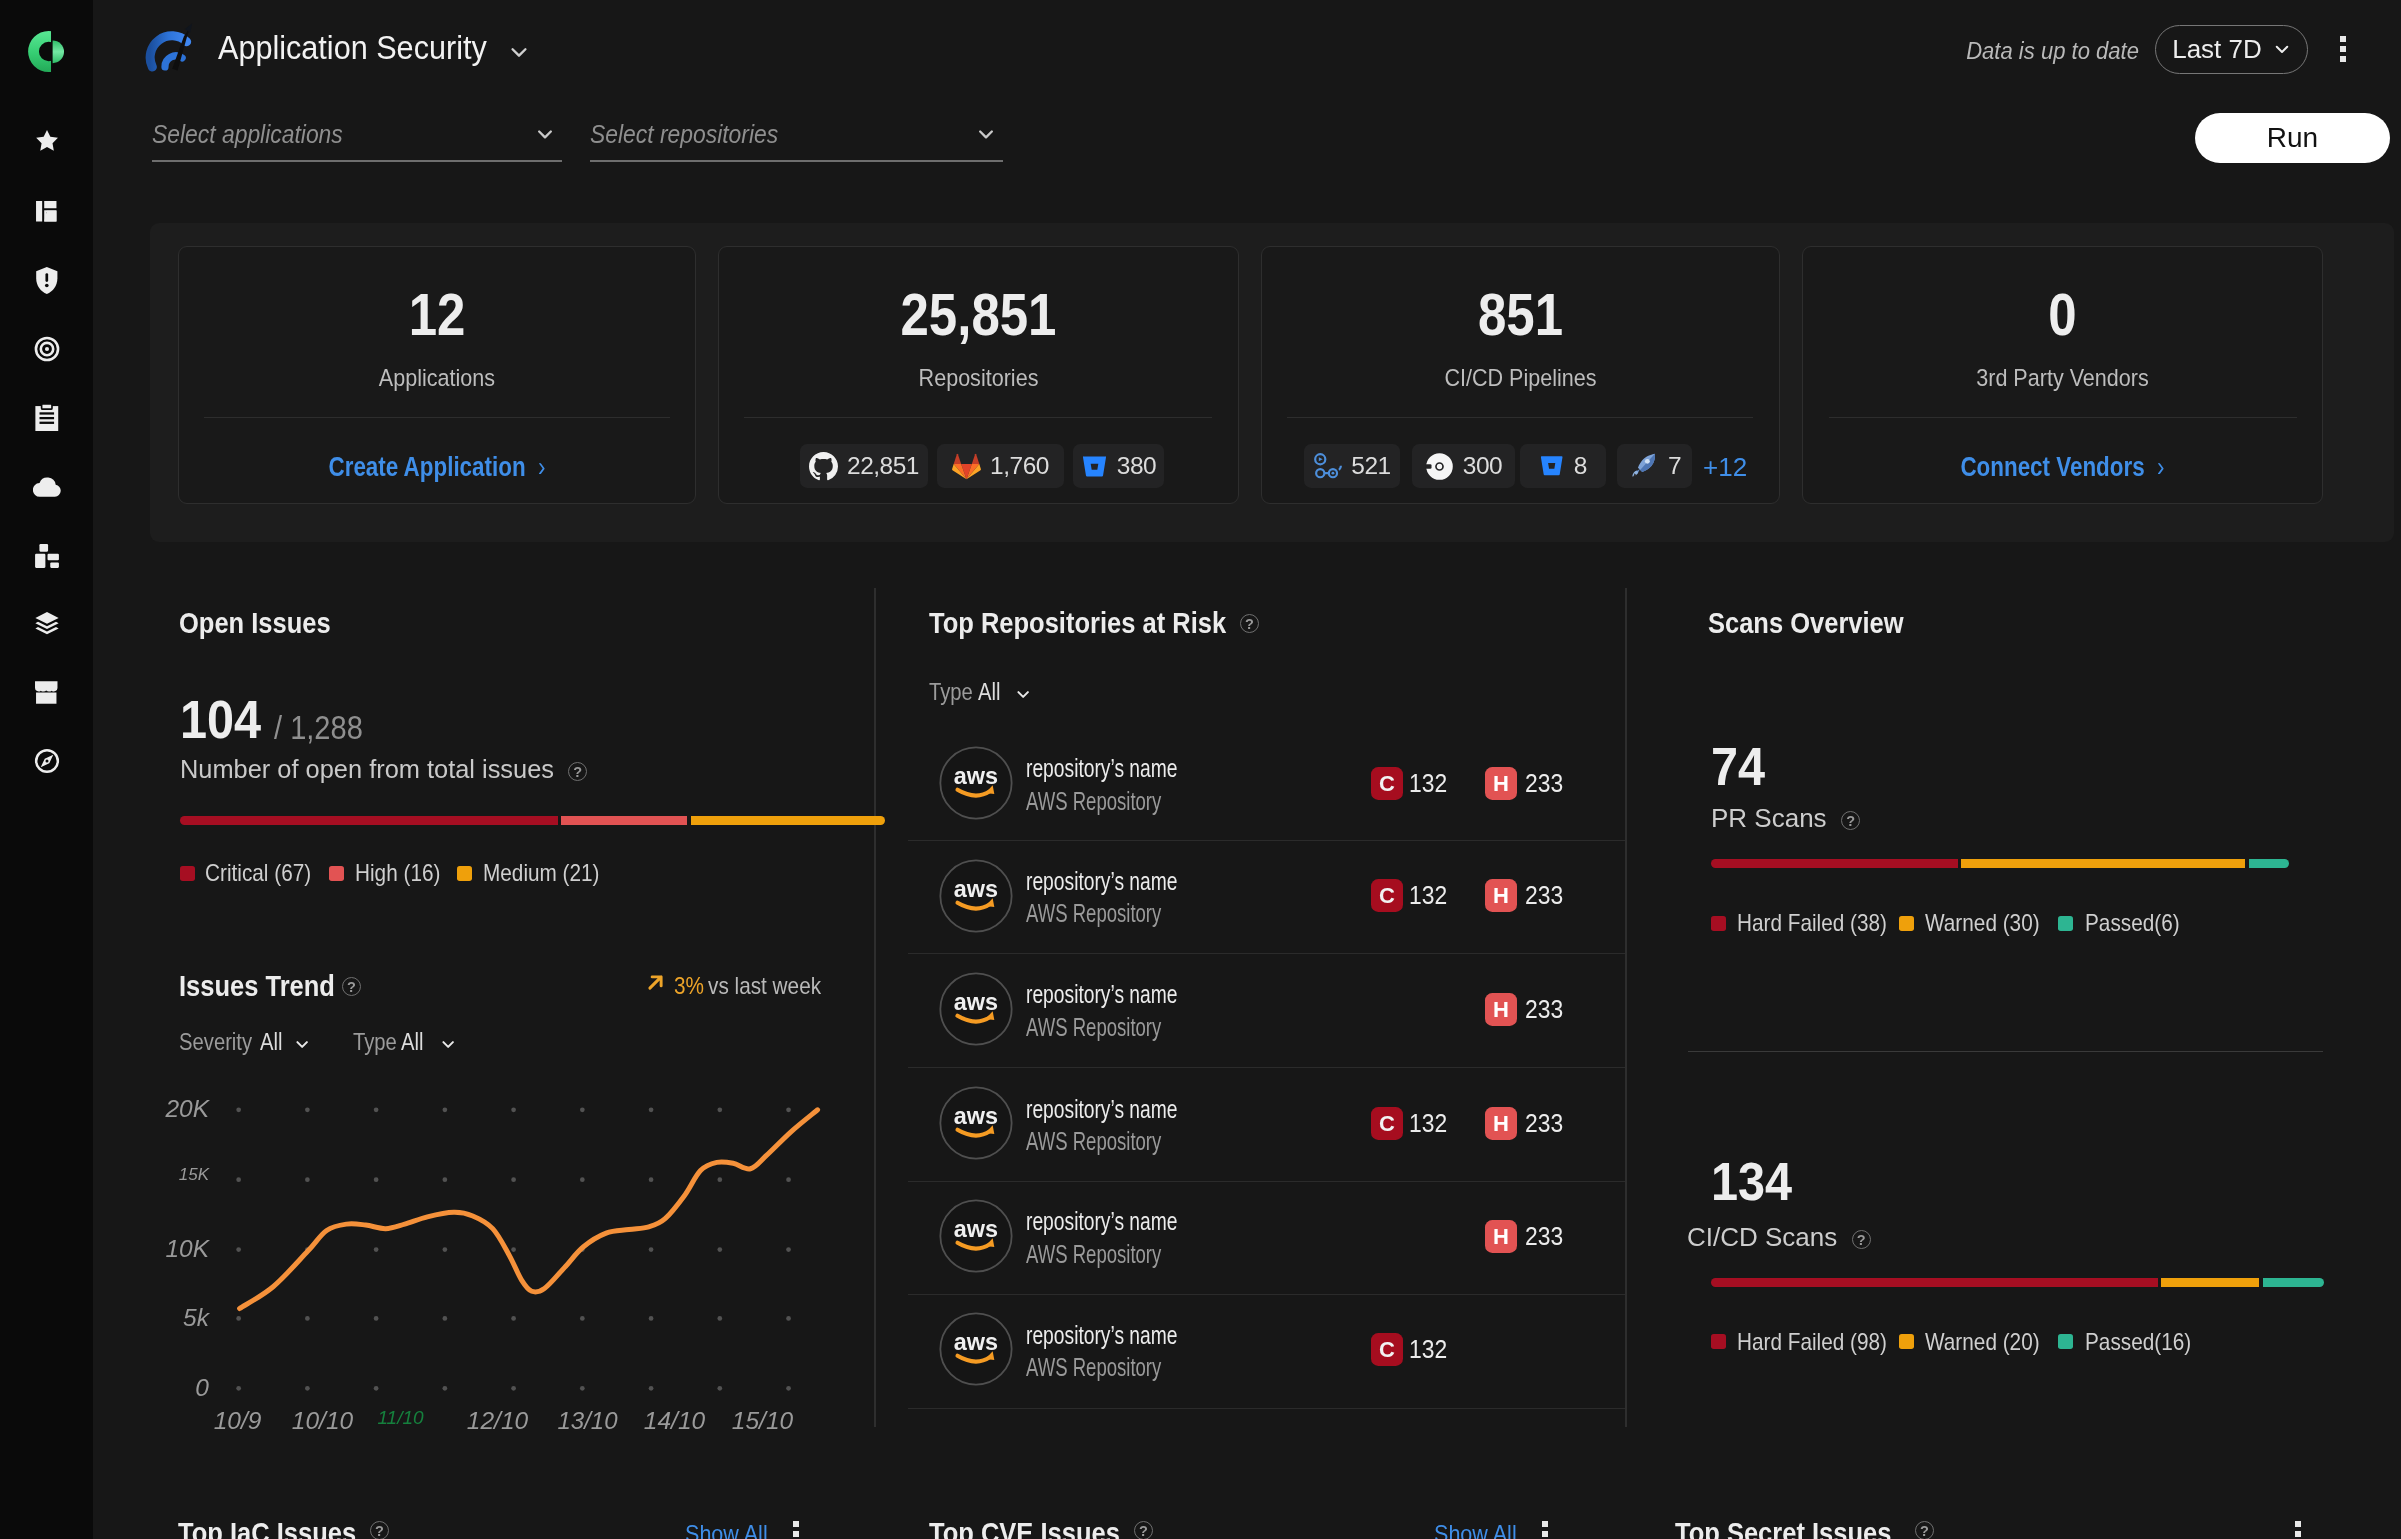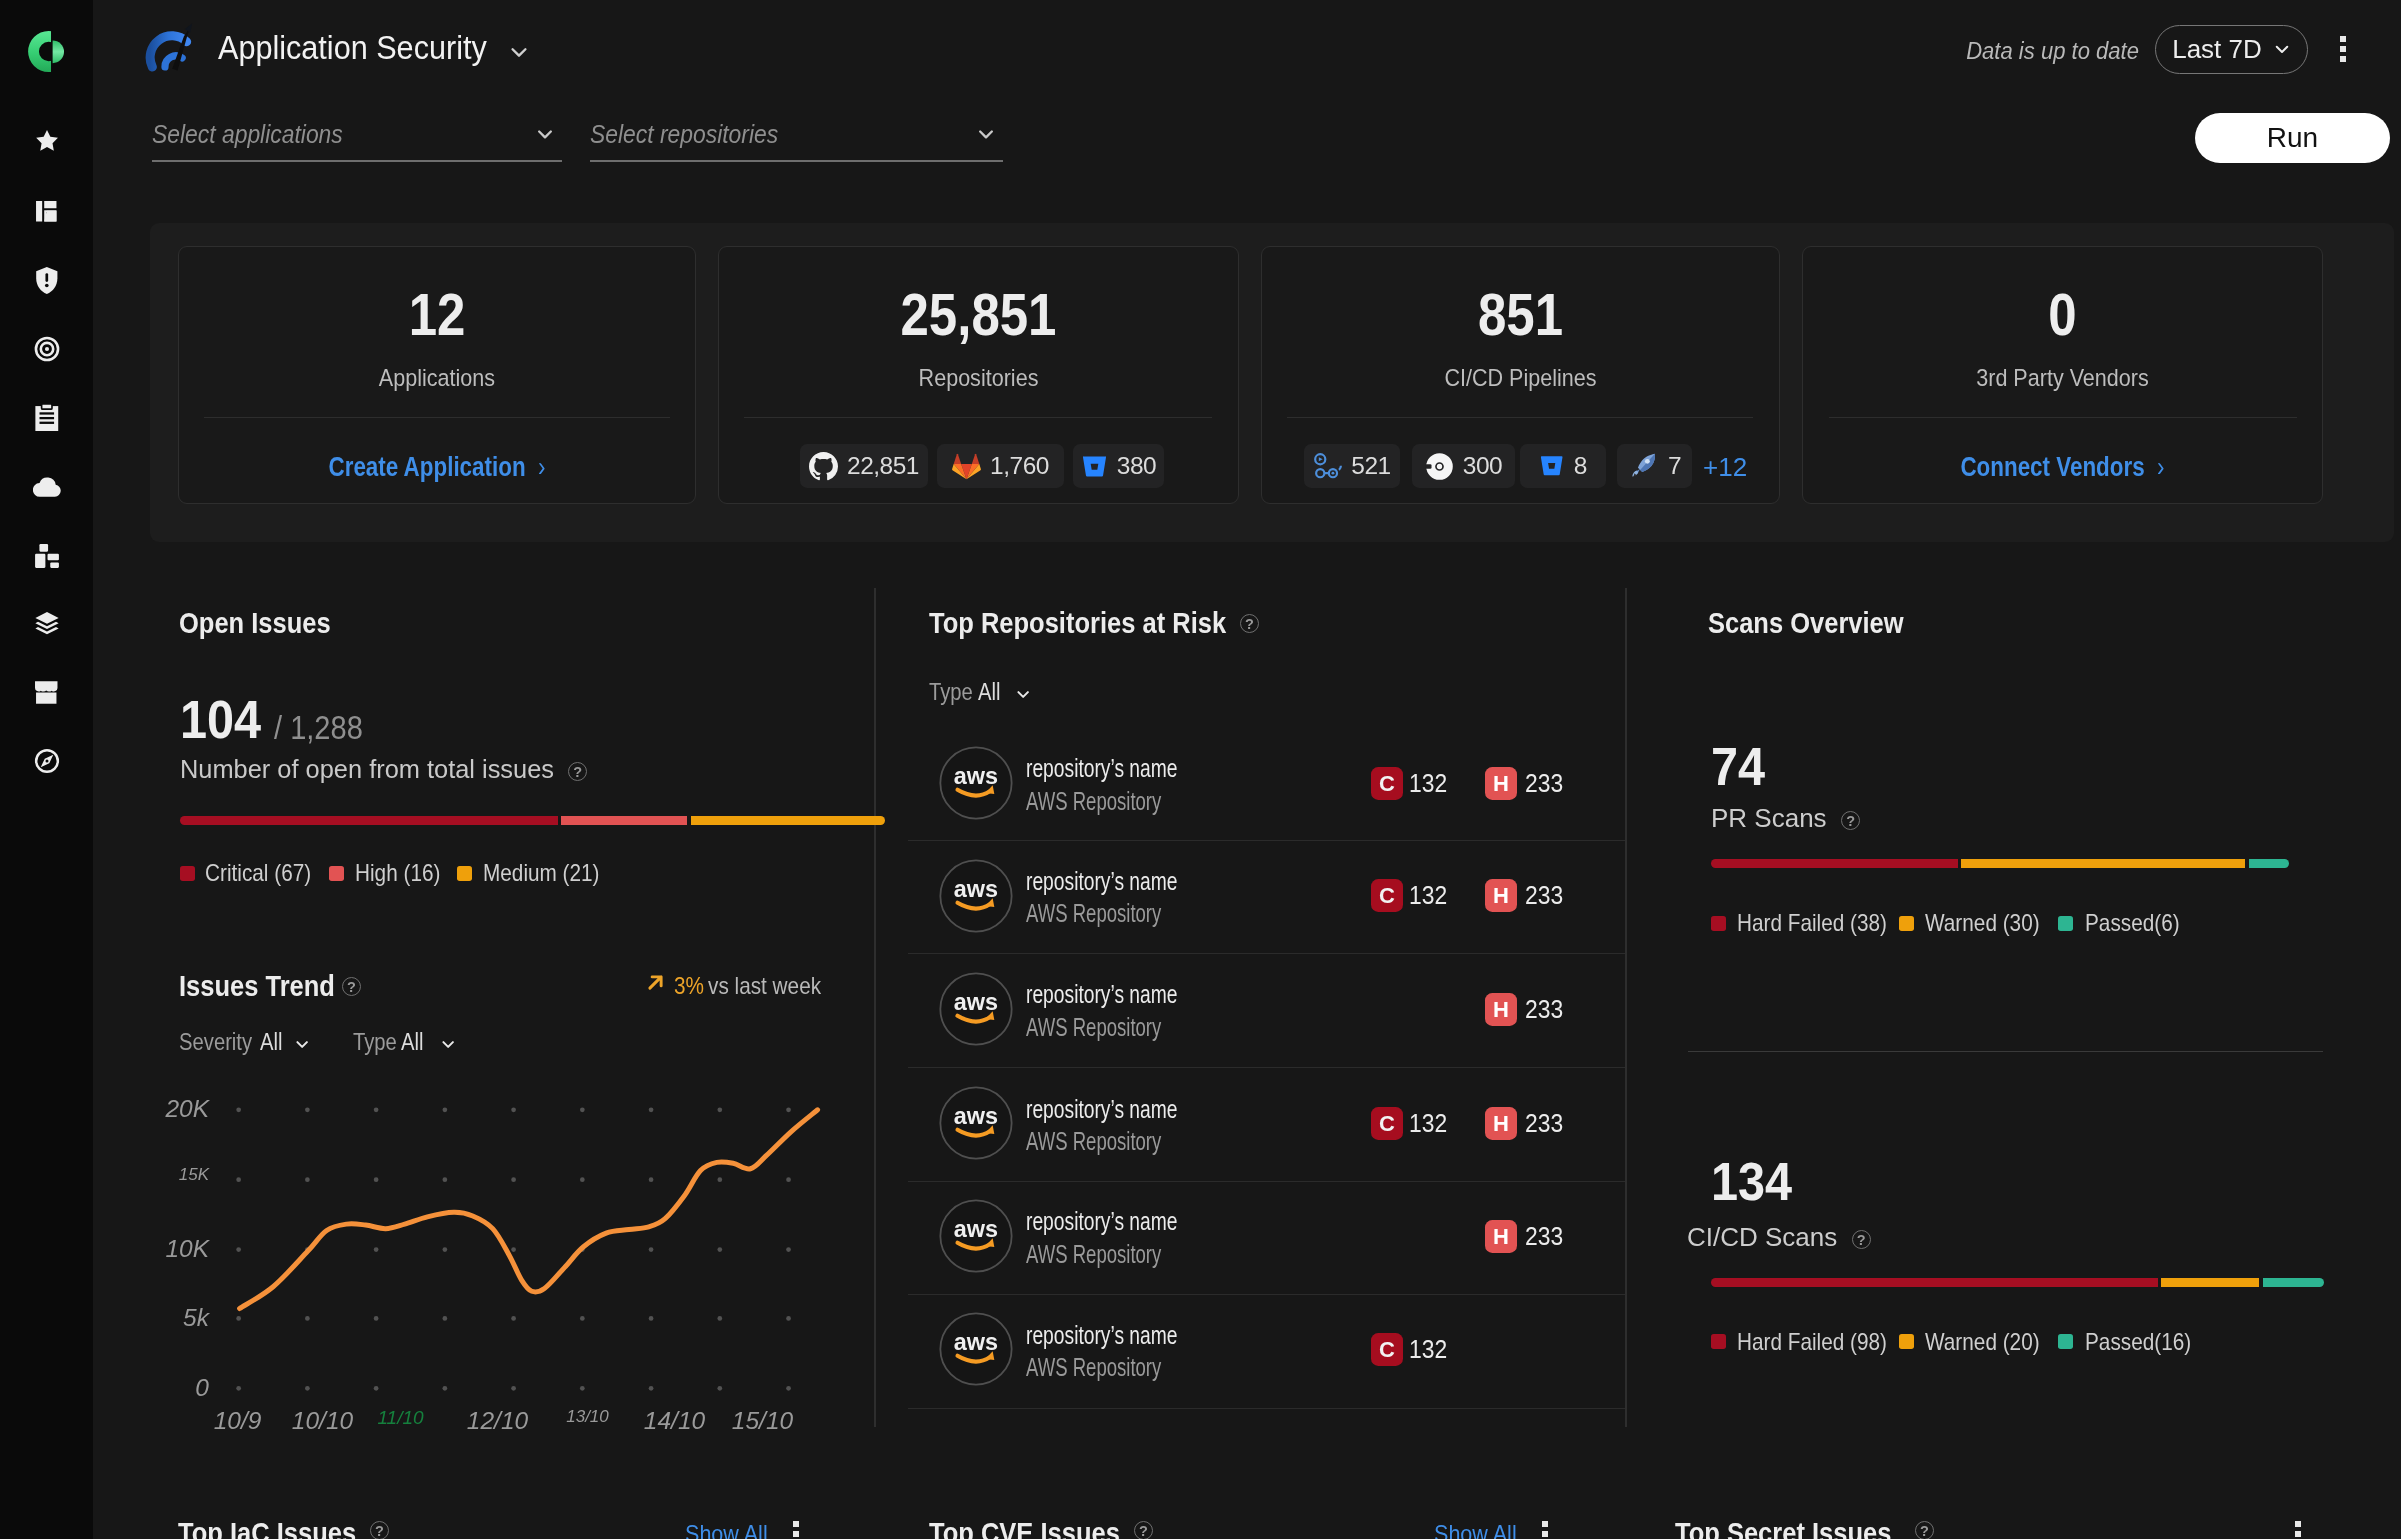--- a/index.html
+++ b/index.html
@@ -271,21 +271,21 @@
 
   <div class="abs ital" style="left:145px; top:1095px; width:64px; text-align:right; font-size:24.5px; color:#9a9a9a;">20K</div>
   <div class="abs ital" style="left:145px; top:1165px; width:64px; text-align:right; font-size:17px; color:#9a9a9a;">15K</div>
   <div class="abs ital" style="left:145px; top:1235px; width:64px; text-align:right; font-size:24.5px; color:#9a9a9a;">10K</div>
   <div class="abs ital" style="left:145px; top:1304px; width:64px; text-align:right; font-size:24.5px; color:#9a9a9a;">5k</div>
   <div class="abs ital" style="left:145px; top:1374px; width:64px; text-align:right; font-size:24.5px; color:#9a9a9a;">0</div>
   <div class="abs ital" style="left:201px; top:1407px; width:73px; text-align:center; font-size:24.5px; color:#9a9a9a;">10/9</div>
   <div class="abs ital" style="left:286px; top:1407px; width:73px; text-align:center; font-size:24.5px; color:#9a9a9a;">10/10</div>
   <div class="abs ital" style="left:364px; top:1407px; width:73px; text-align:center; font-size:19px; color:#15803d;">11/10</div>
   <div class="abs ital" style="left:461px; top:1407px; width:73px; text-align:center; font-size:24.5px; color:#9a9a9a;">12/10</div>
-  <div class="abs ital" style="left:551px; top:1407px; width:73px; text-align:center; font-size:17px; color:#9a9a9a;">13/10</div>
+  <div class="abs ital" style="left:551px; top:1407px; width:73px; text-align:center; font-size:24px; color:#9a9a9a;">13/10</div>
   <div class="abs ital" style="left:638px; top:1407px; width:73px; text-align:center; font-size:24.5px; color:#9a9a9a;">14/10</div>
   <div class="abs ital" style="left:726px; top:1407px; width:73px; text-align:center; font-size:24.5px; color:#9a9a9a;">15/10</div>
   <svg class="abs" style="left:0; top:0;" width="2401" height="1539" viewBox="0 0 2646 1696" id="chartsvg">
     <g fill="#525252">
         <circle cx="263.00" cy="1223" r="2.6"></circle>
         <circle cx="263.00" cy="1300" r="2.6"></circle>
         <circle cx="263.00" cy="1377" r="2.6"></circle>
         <circle cx="263.00" cy="1453" r="2.6"></circle>
         <circle cx="263.00" cy="1530" r="2.6"></circle>
         <circle cx="338.75" cy="1223" r="2.6"></circle>

